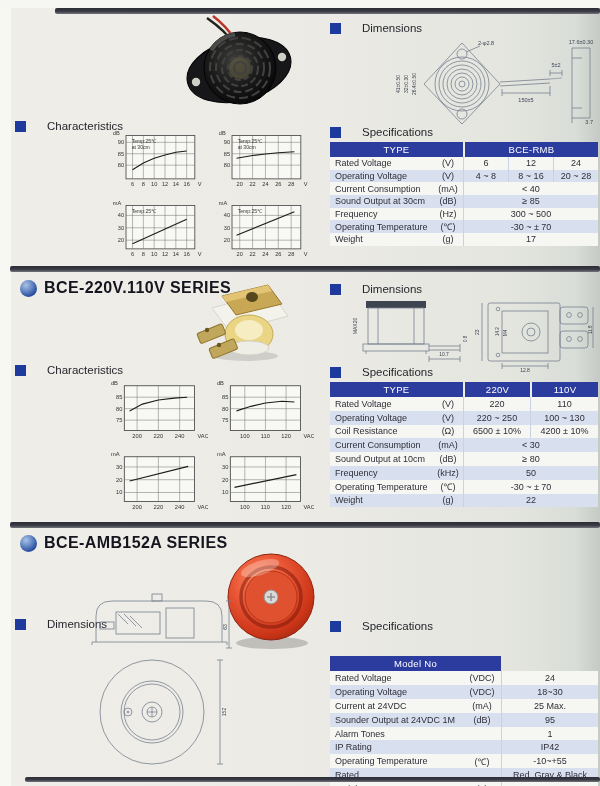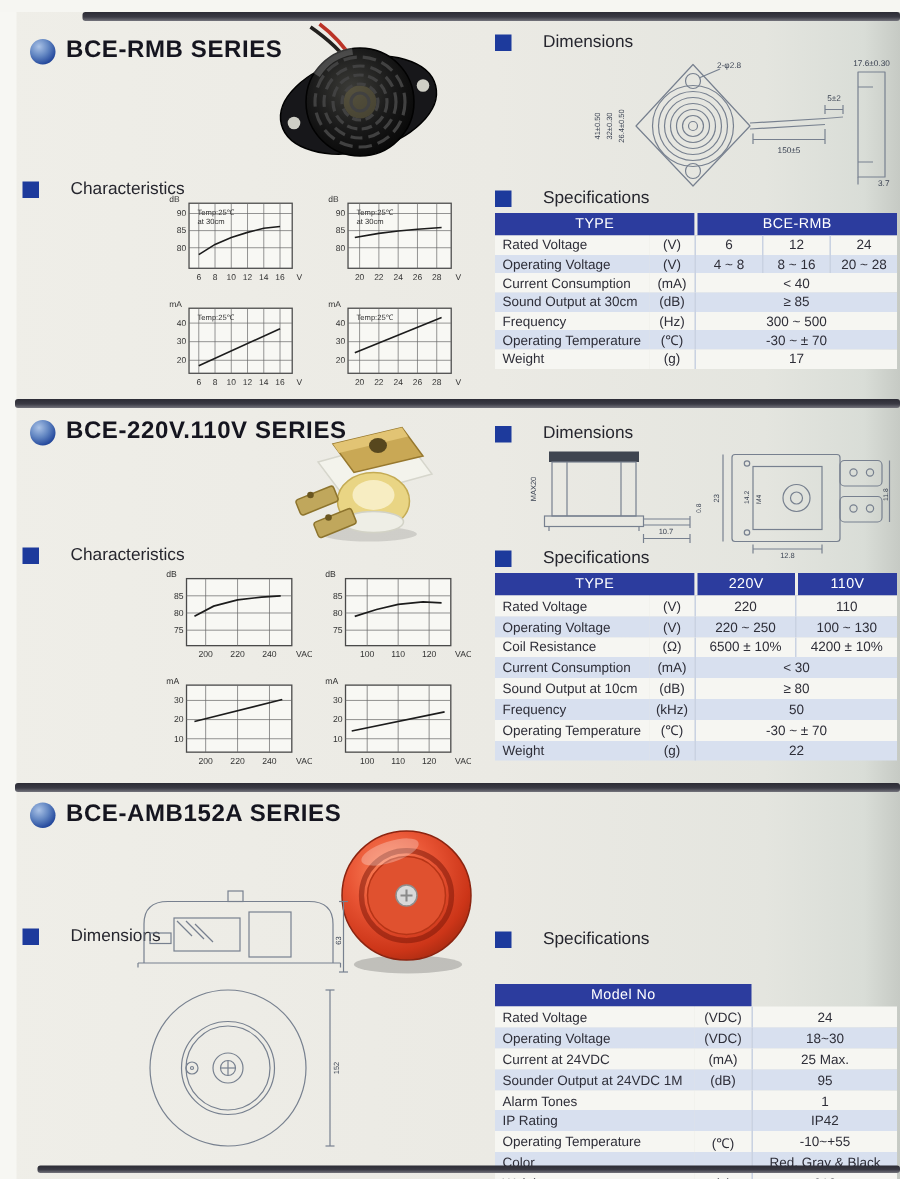--- a/index.html
+++ b/index.html
@@ -38,24 +38,20 @@
   .tc.alt{background:#d8e0ef;}
   .drawing{position:absolute;}
 </style>
 </head>
 <body>
 
 <div class="page">
   <div class="topmargin"></div>
   <div class="bar" style="left:55px;top:8px;width:545px;"></div>
 
-  <div class="series-title" style="left:20px;top:25px;">
-    <span class="sphere"></span>
-    <h2>BCE-RMB SERIES</h2>
-  </div>
 
   <svg class="abs" style="left:183px;top:14px;" width="112" height="95" viewBox="0 0 112 95">
     <defs>
       <radialGradient id="g1" cx="42%" cy="38%" r="70%">
         <stop offset="0%" stop-color="#3c3c38"></stop>
           <stop offset="55%" stop-color="#191919"></stop>
           <stop offset="100%" stop-color="#050505"></stop>
       </radialGradient>
     </defs>
     <path d="M30,2 C38,8 46,16 53,27" stroke="#bb3327" stroke-width="2.4" fill="none"></path>
@@ -553,21 +549,21 @@
       <div class="tc tv alt">95</div>
       <div class="tc tl">Alarm Tones</div>
       <div class="tc tu"></div>
       <div class="tc tv">1</div>
       <div class="tc tl alt">IP Rating</div>
       <div class="tc tu alt"></div>
       <div class="tc tv alt">IP42</div>
       <div class="tc tl">Operating Temperature</div>
       <div class="tc tu">(℃)</div>
       <div class="tc tv">-10~+55</div>
-      <div class="tc tl alt">Color</div>
+      <div class="tc tl alt">Rated</div>
       <div class="tc tu alt"></div>
       <div class="tc tv alt">Red, Gray &amp; Black</div>
       <div class="tc tl">Weight</div>
       <div class="tc tu">(g)</div>
       <div class="tc tv">810</div>
     </div>
 
   <div class="bar" style="left:25px;top:777px;width:575px;height:5px;"></div>
 </div>
 

